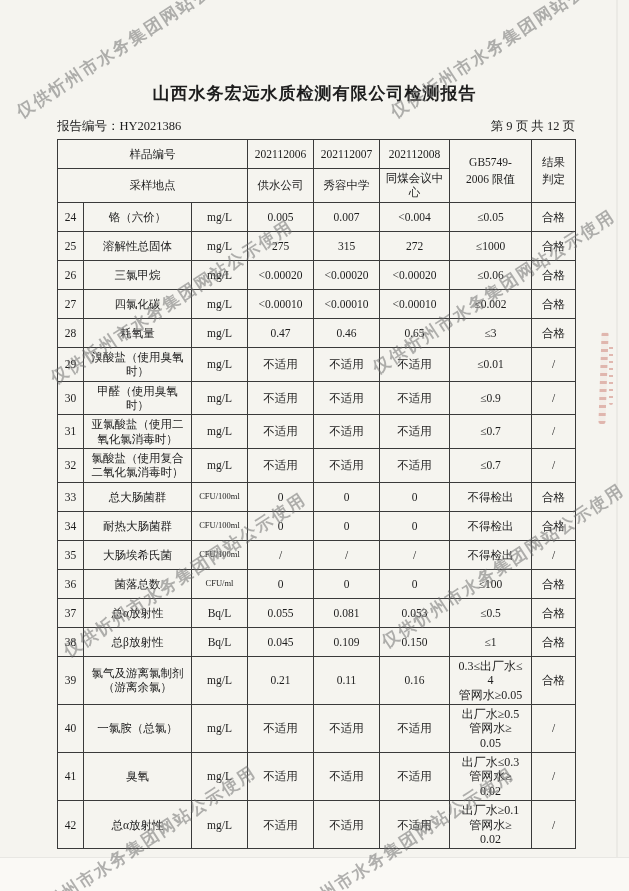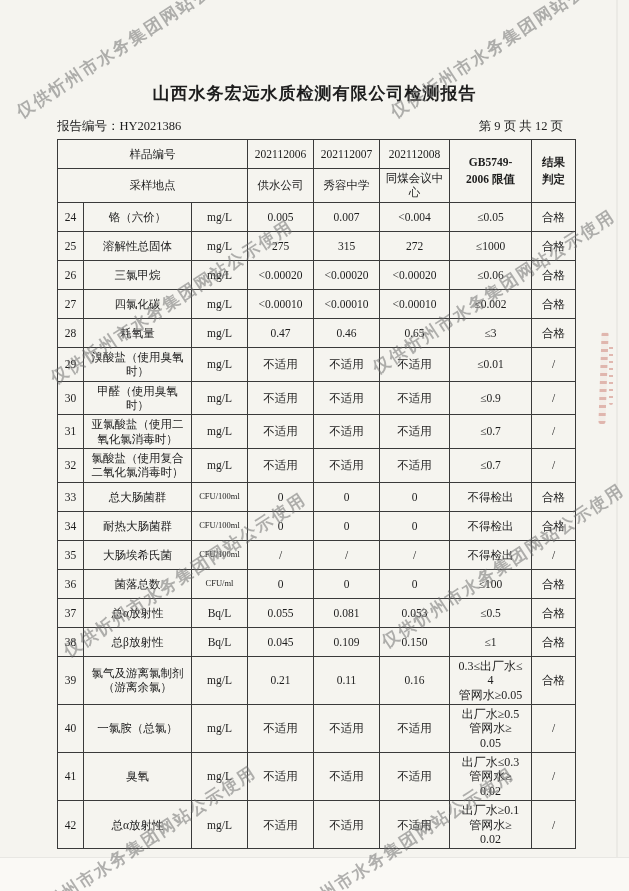--- a/index.html
+++ b/index.html
@@ -11,35 +11,35 @@
   }
   .page{position:absolute;inset:0;}
   .page-bottom{position:absolute;left:0;top:857px;width:629px;height:34px;background:#faf9f5;border-top:1px solid rgba(0,0,0,0.07);}
   .crease{position:absolute;left:616px;top:0;width:2px;height:857px;background:rgba(0,0,0,0.04);}
   .title{
     position:absolute;left:0;top:82px;width:629px;text-align:center;
     font-size:17px;font-weight:bold;letter-spacing:1px;
   }
   .info-row{position:absolute;left:57px;top:118px;width:518px;font-size:12.5px;}
   .report-no{position:absolute;left:0;top:0;}
-  .page-no{position:absolute;right:12px;top:0;}
+  .page-no{position:absolute;right:0;top:0;}
   table.report{
     position:absolute;left:57px;top:139px;width:518px;
     border-collapse:collapse;table-layout:fixed;
     font-size:11.5px;line-height:1.25;
   }
   table.report td,table.report th{
     border:1px solid #3a3a3a;padding:2px 2px;text-align:center;vertical-align:middle;
     font-weight:normal;height:24px;word-break:break-all;
   }
   td.name{text-align:left;padding-left:5px;}
   td.unit.xs{font-size:8.5px;margin-left:20px;}
   td.limit{white-space:pre-line;}
   td.limit.xs2{font-size:12px;line-height:1.2;}
-  th.h-sub div{line-height:1.5;font-weight:bold;}
+  th.h-sub div{line-height:1.5;}
   .wm{
     position:absolute;white-space:nowrap;pointer-events:none;
     font-size:17px;font-weight:bold;letter-spacing:2px;
     color:rgba(108,108,108,0.52);
     transform:translate(-50%,-50%) rotate(-33deg);
     z-index:5;font-family:"Liberation Sans","DejaVu Sans",sans-serif;
   }
   .seal{
     position:absolute;left:600px;top:332px;width:7px;height:92px;z-index:4;
     background:repeating-linear-gradient(0deg,rgba(186,72,58,0.45) 0 3px,rgba(186,72,58,0.05) 3px 8px);

